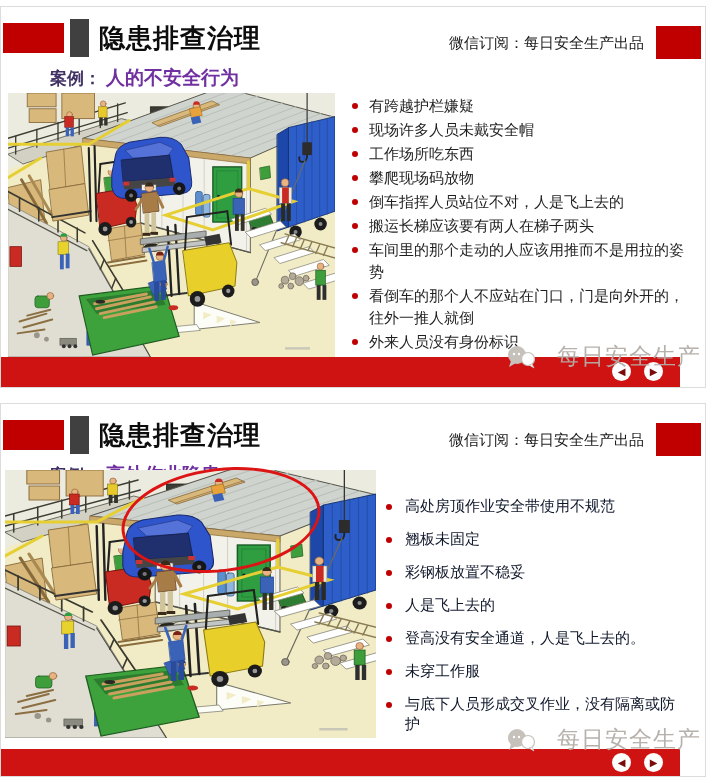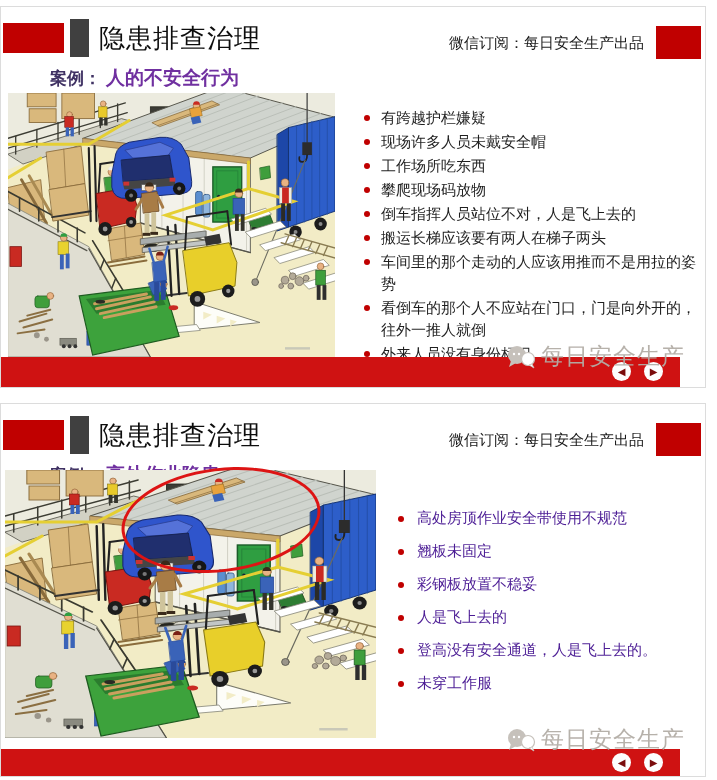--- a/index.html
+++ b/index.html
@@ -11,51 +11,51 @@
   .slide{
     position:absolute;left:0;width:704px;background:#fff;
     border:1px solid #dcdcdc;overflow:hidden;
   }
   #slide-0{top:6px;height:380px;}
   #slide-1{top:403px;height:372px;}
 
   
   .hdr-red{position:absolute;left:2px;top:16px;width:61px;height:30px;background:#c00000;}
   .hdr-dark{position:absolute;left:69px;top:12px;width:19px;height:38px;background:#404040;}
-  .slide-title{position:absolute;left:98px;top:14px;font-size:26px;font-weight:normal;color:#0d0d0d;letter-spacing:1px;}
+  .slide-title{position:absolute;left:98px;top:14px;font-size:26px;font-weight:bold;color:#0d0d0d;letter-spacing:1px;}
   .channel-note{position:absolute;left:448px;top:27px;font-size:15px;color:#1a1a1a;font-family:Liberation Serif, serif;}
   .hdr-red-right{position:absolute;left:655px;top:19px;width:45px;height:33px;background:#c00000;}
   .case-row{position:absolute;left:27px;top:58px;white-space:nowrap;margin-left:22px;}
   .case-label{font-size:17px;font-weight:bold;color:#3f3163;}
   .case-title{font-size:19px;font-weight:bold;color:#7030a0;margin-left:5px;}
 
   
   .illus{position:absolute;border:0;}
   #slide-0 .illus{left:7px;top:86px;width:327px;height:264px;}
   #slide-1 .illus{left:4px;top:66px;width:371px;height:268px;}
   .scene{display:block;width:100%;height:100%;}
 
   
   .red-ellipse{
     position:absolute;left:120px;top:64px;width:194px;height:98px;
     border:3px solid #dd1414;border-radius:50%;
     transform:rotate(-7deg);
   }
 
   
-  .bullets{position:absolute;margin:12px;padding:0;list-style:none;}
+  .bullets{position:absolute;margin:0;padding:0;list-style:none;}
   #slide-0 .bullets{left:348px;top:88px;width:342px;}
   #slide-0 .bullets li{
     position:relative;padding-left:20px;font-size:15px;line-height:22px;
     color:#1f1f1f;margin-bottom:2px;
   }
   #slide-1 .bullets{left:382px;top:92px;width:306px;}
   #slide-1 .bullets li{
     position:relative;padding-left:22px;font-size:15px;line-height:20px;
-    color:#4c1d95;margin-bottom:13px;
+    color:#0f172a;margin-bottom:13px;
   }
   .bullets li::before{
     content:"";position:absolute;left:3px;top:8px;width:6px;height:6px;
     border-radius:50%;background:#c00000;
   }
 
   
   .footer-bar{position:absolute;left:0;width:679px;background:#cf1212;}
   #slide-0 .footer-bar{top:350px;height:30px;}
   #slide-1 .footer-bar{top:345px;height:27px;}
@@ -64,21 +64,21 @@
     color:#7a0b0b;font-size:10px;line-height:19px;text-align:center;
     font-family:"DejaVu Sans",sans-serif;cursor:pointer;user-select:none;
   }
   #slide-0 .nav-prev{left:611px;top:355px;}
   #slide-0 .nav-next{left:643px;top:355px;}
   #slide-1 .nav-prev{left:611px;top:349px;}
   #slide-1 .nav-next{left:643px;top:349px;}
 
   
   .watermark{
-    position:absolute;display:flex;align-items:center;gap:5px;z-index:5;
+    position:absolute;display:flex;align-items:center;gap:21px;z-index:5;
     pointer-events:none;
   }
   #slide-0 .watermark{left:505px;top:334px;}
   #slide-1 .watermark{left:505px;top:320px;}
   .watermark .wm-text{
     font-size:23px;color:#b3ada6;opacity:.95;letter-spacing:1px;white-space:nowrap;
   }
 </style>
 </head>
 <body>
@@ -443,20 +443,21 @@
   </div>
   <div class="red-ellipse"></div>
 
   <ul class="bullets">
       <li>高处房顶作业安全带使用不规范</li>
       <li>翘板未固定</li>
       <li>彩钢板放置不稳妥</li>
       <li>人是飞上去的</li>
       <li>登高没有安全通道，人是飞上去的。</li>
       <li>未穿工作服</li>
+      <li>与底下人员形成交叉作业，没有隔离或防护</li>
     </ul>
 
   <div class="footer-bar"></div>
   <div class="nav-btn nav-prev">◀</div>
   <div class="nav-btn nav-next">▶</div>
 
   <div class="watermark">
     <svg width="30" height="24" viewBox="0 0 30 24">
       <circle cx="11" cy="10" r="9" fill="#c6c1bb"></circle>
       <polygon points="5,16 3,22 10,18" fill="#c6c1bb"></polygon>

